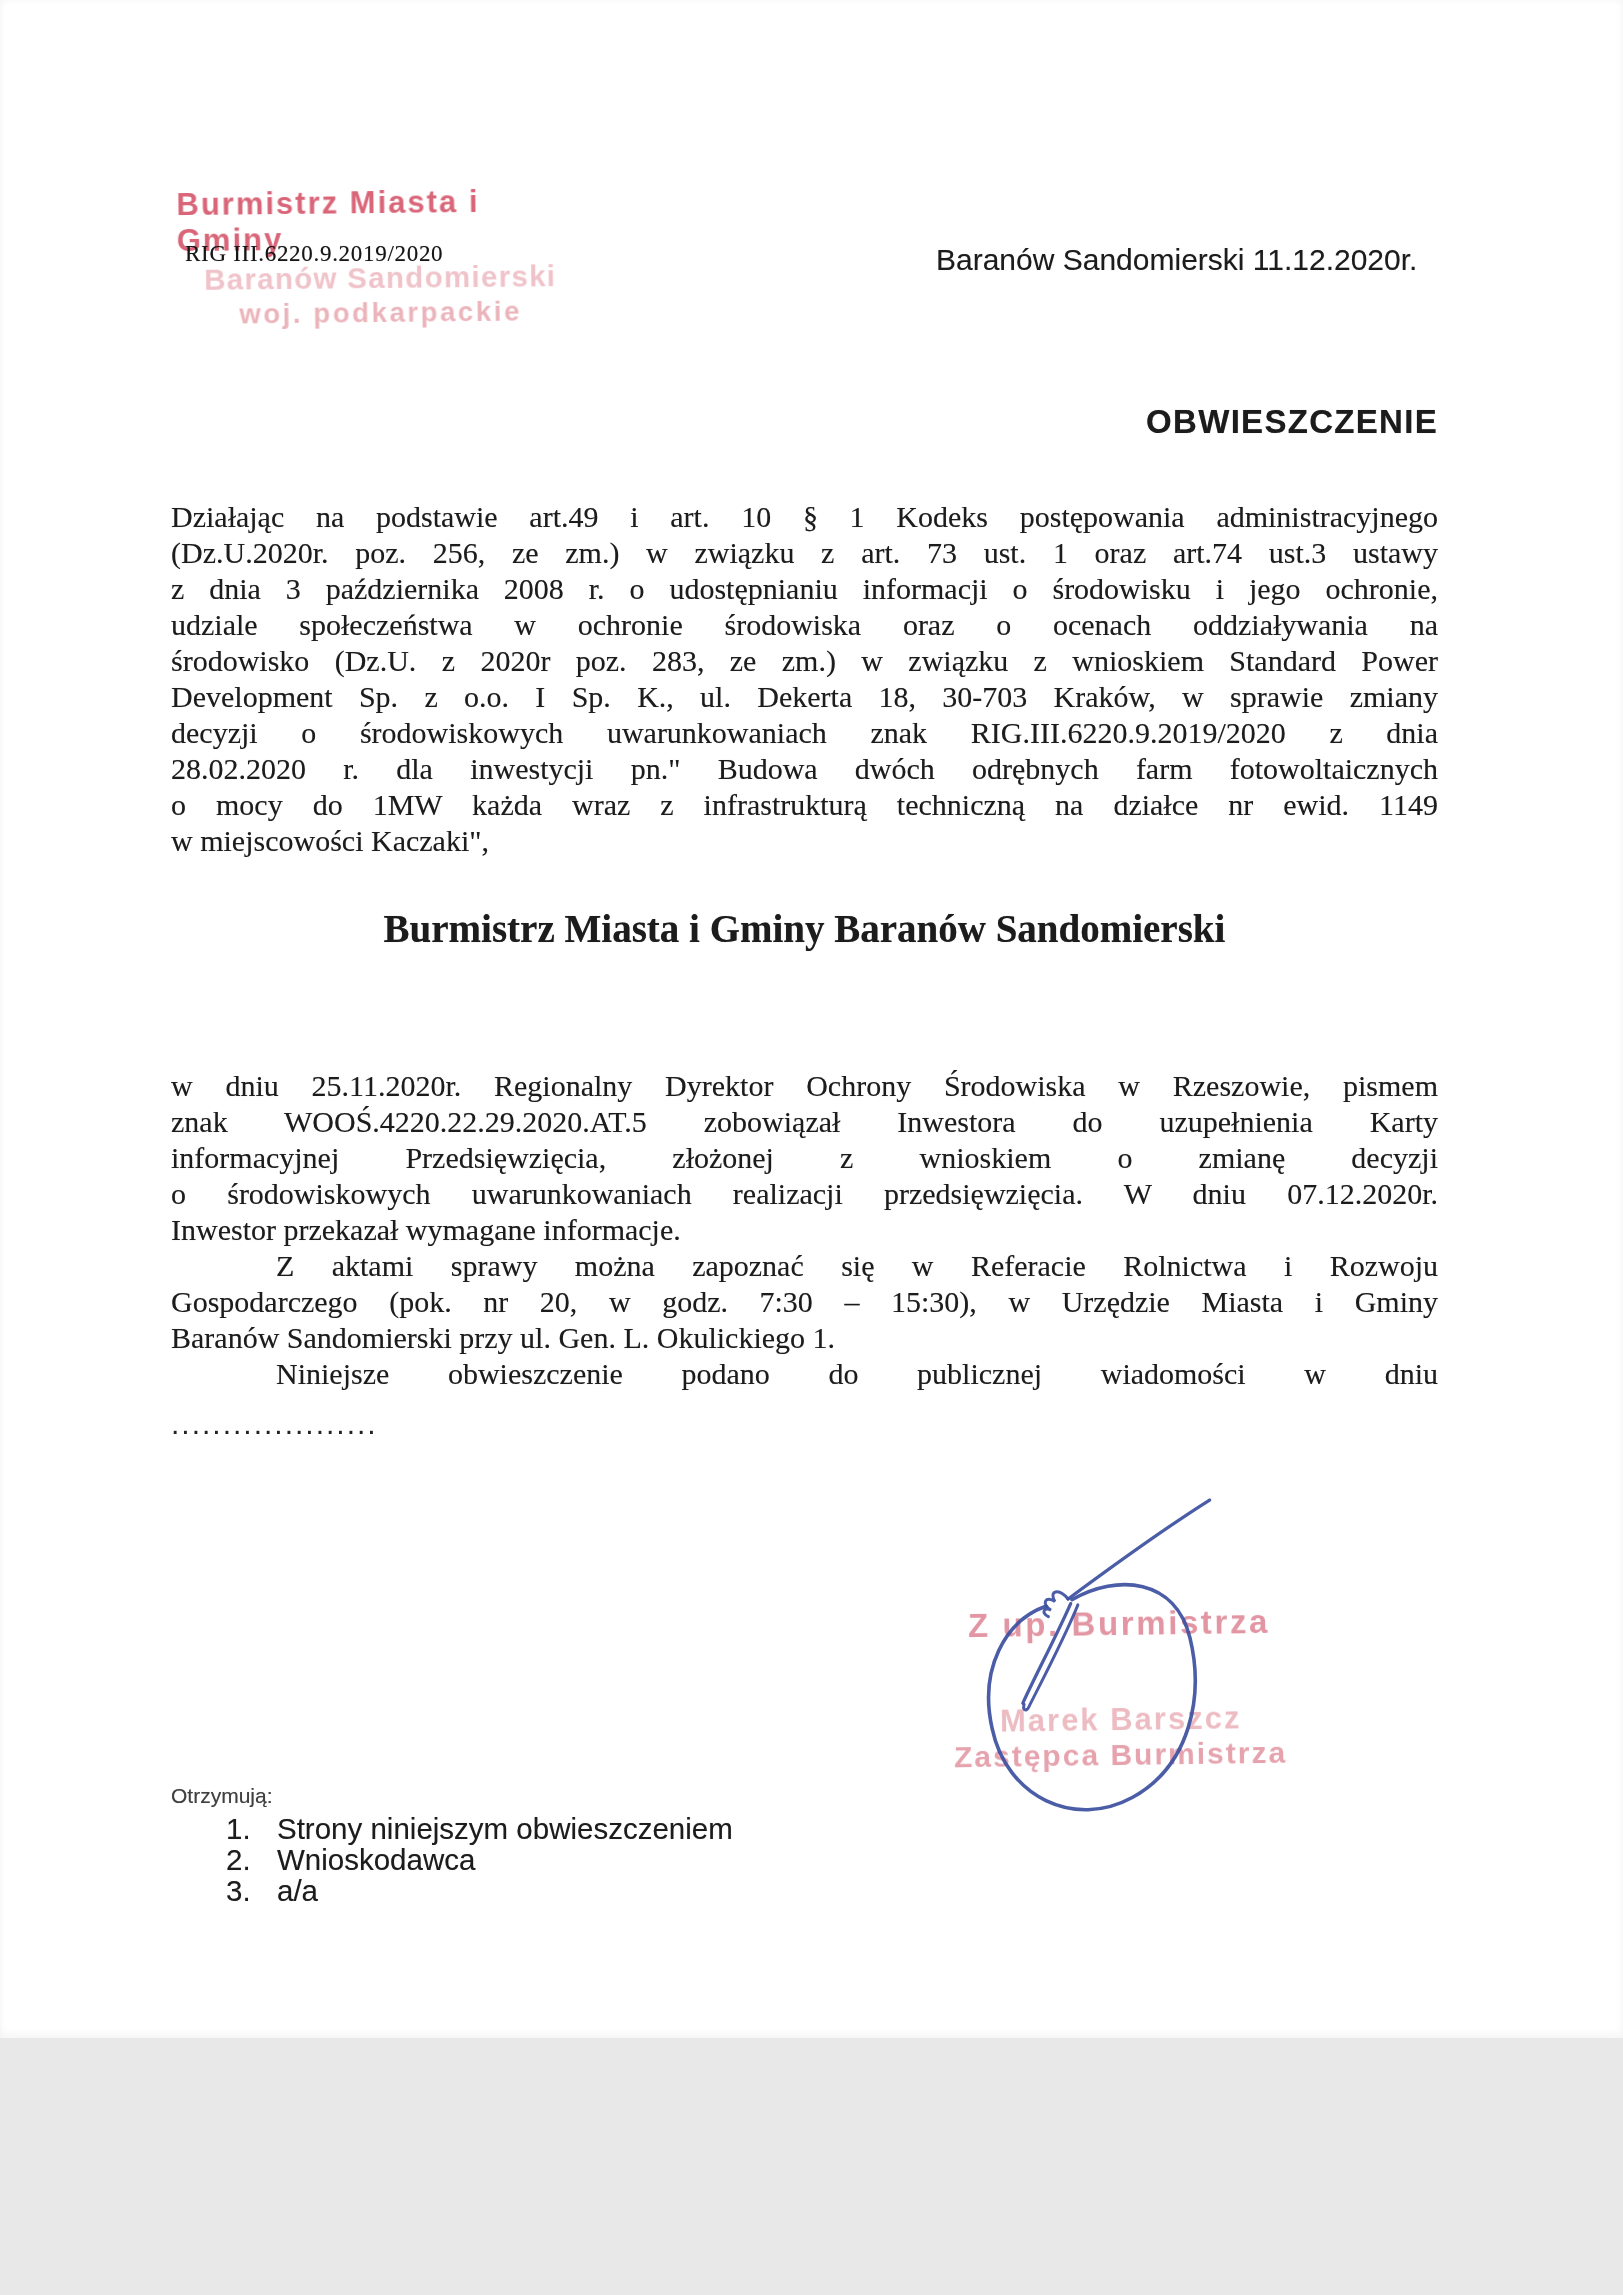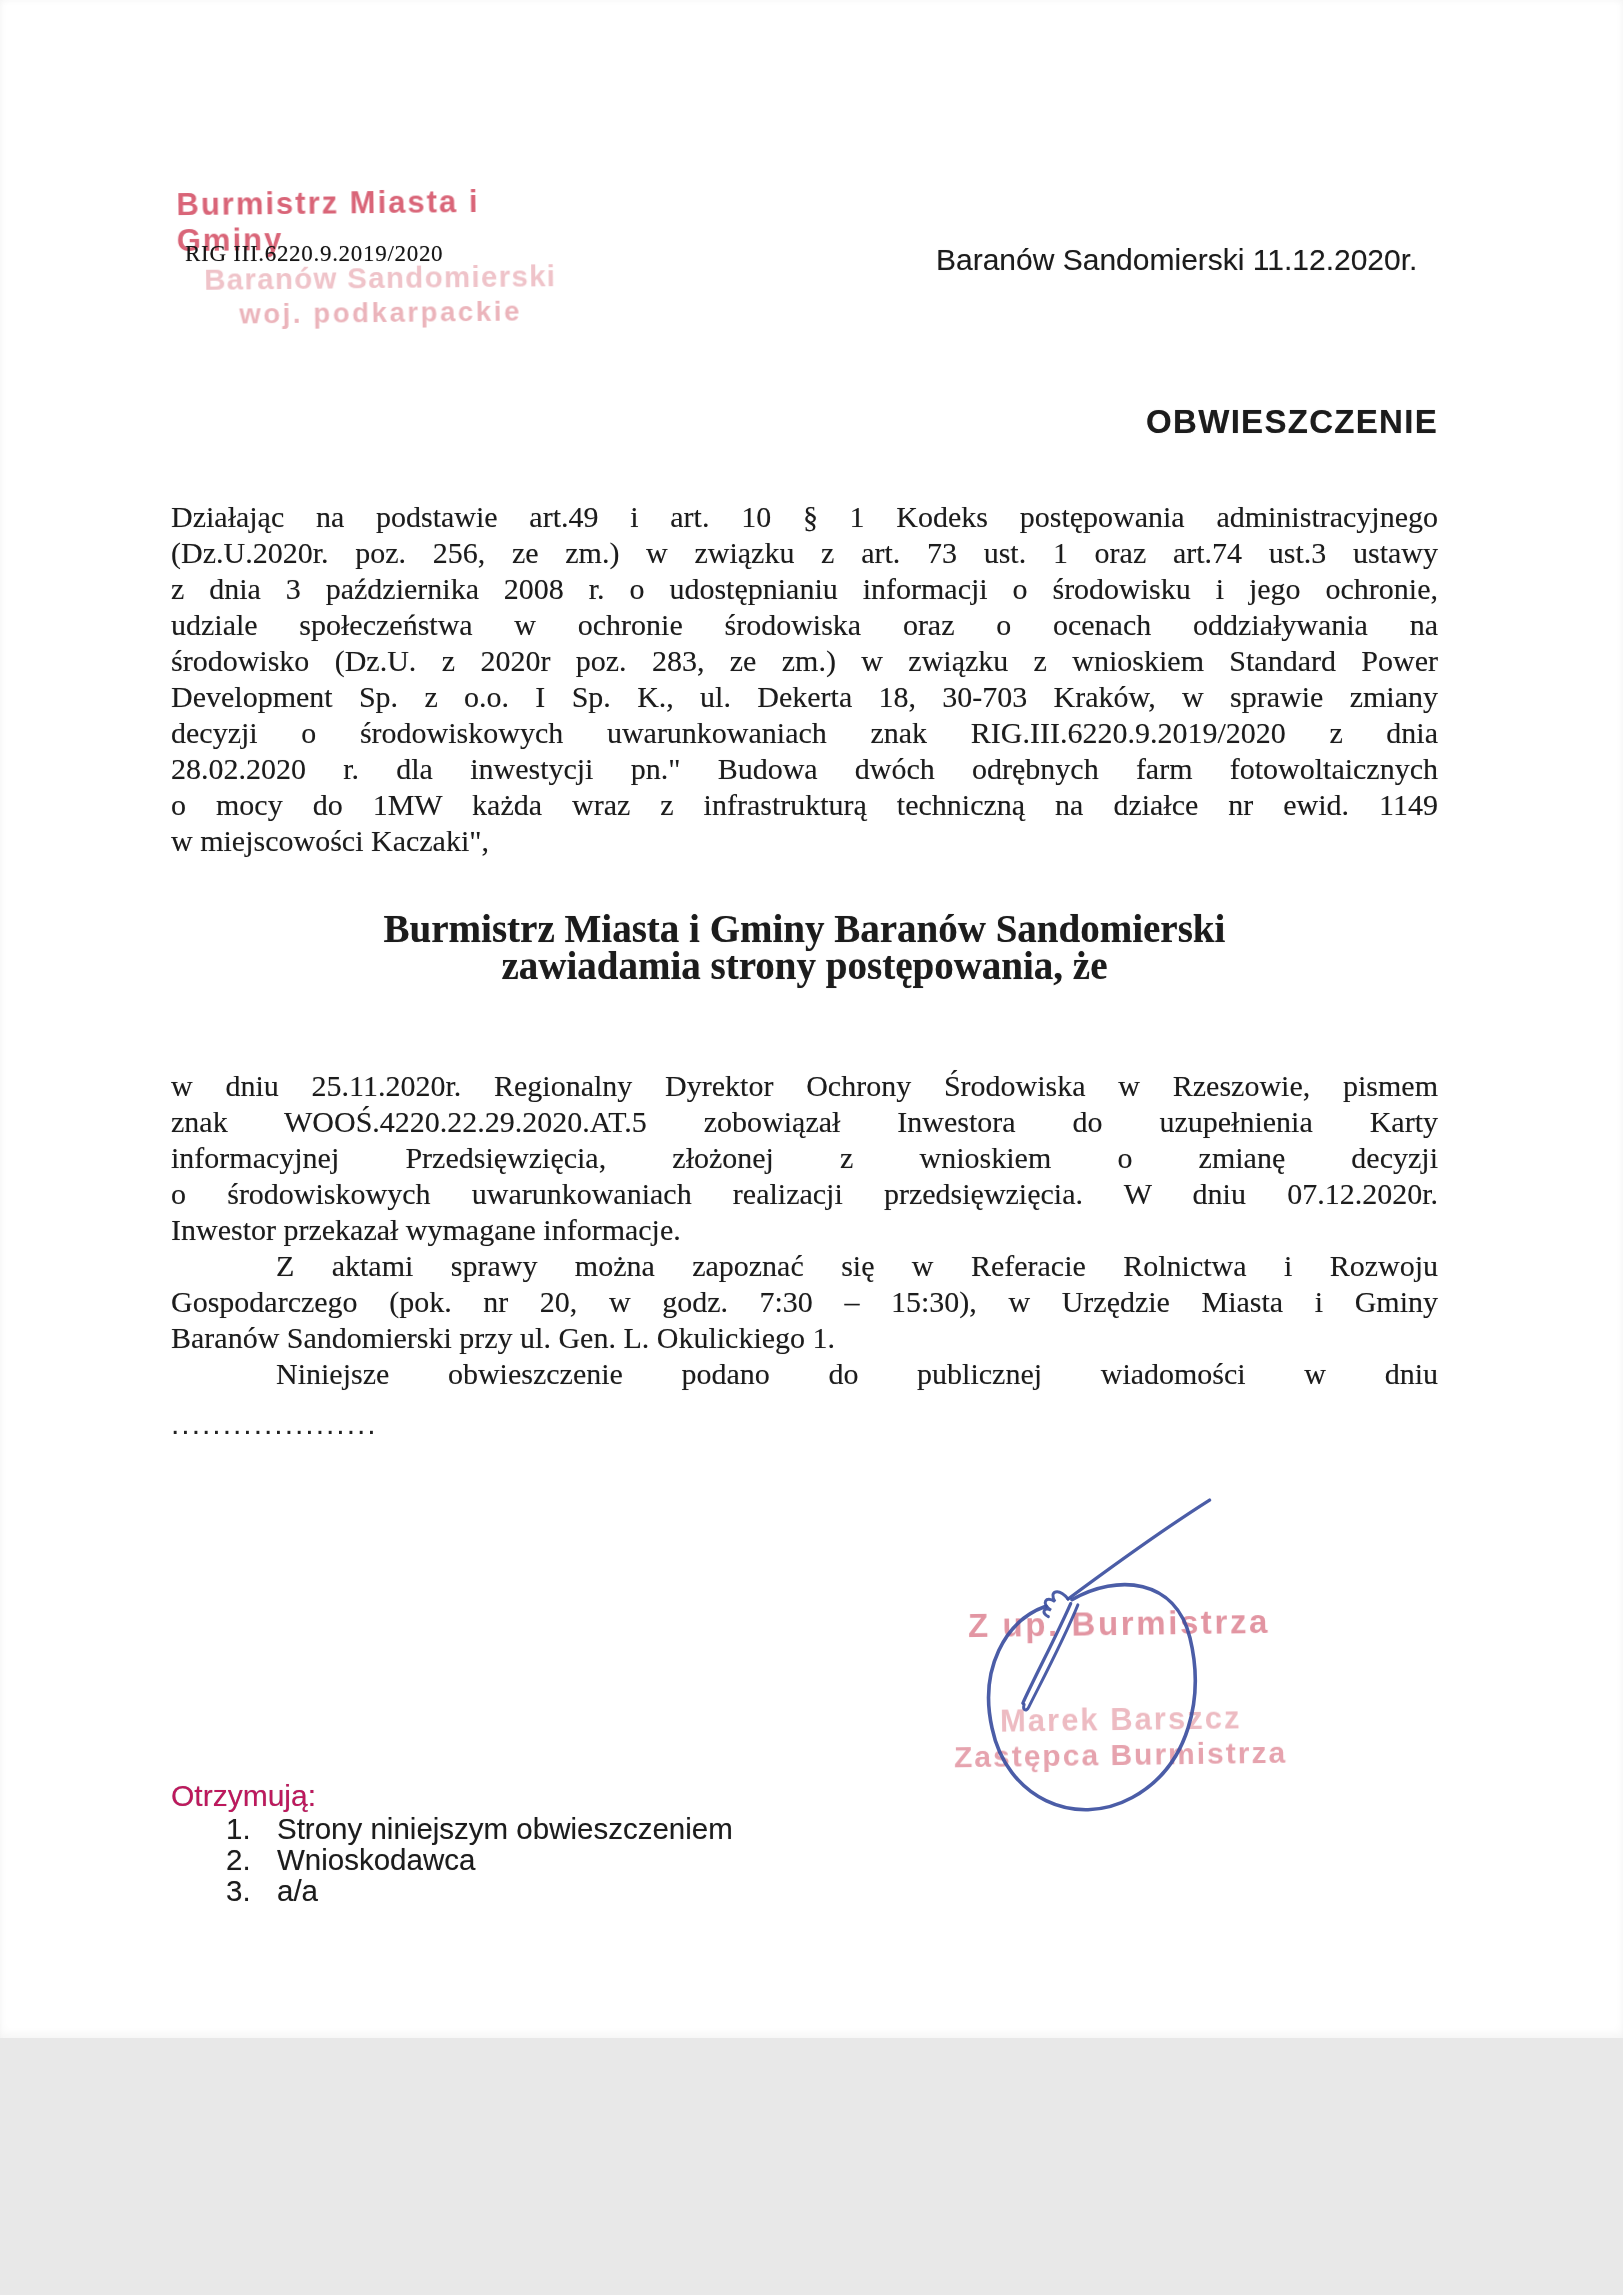--- a/index.html
+++ b/index.html
@@ -85,21 +85,21 @@
     font-weight:bold;white-space:nowrap;
     filter:blur(0.5px);
     transform:rotate(-0.8deg);
   }
   .sig-stamp.l1{left:52px;top:139px;font-size:33px;letter-spacing:2.6px;color:rgba(202,62,86,0.55);}
   .sig-stamp.l2{left:84px;top:236px;font-size:31px;letter-spacing:2px;color:rgba(212,94,110,0.42);}
   .sig-stamp.l3{left:38px;top:272px;font-size:30px;letter-spacing:2px;color:rgba(206,72,94,0.50);}
   
   .distribution{position:absolute;left:171px;top:1778px;}
   .dist-label{
-    font-size:30px;line-height:35px;color:#be185d;
+    font-size:21px;line-height:35px;color:#404040;
     text-shadow:0 0 0.7px rgba(0,0,0,0.38);
   }
   .dist-item{
     display:flex;margin-left:55px;height:31px;
     font-size:29.5px;line-height:31px;
     text-shadow:0 0 0.7px rgba(0,0,0,0.38);
   }
   .dist-item .num{width:51px;flex:0 0 51px;}
 </style>
 </head>
@@ -127,21 +127,20 @@
     <div class="line">środowisko (Dz.U. z 2020r poz. 283, ze zm.) w związku z wnioskiem Standard Power</div>
     <div class="line">Development Sp. z o.o. I Sp. K., ul. Dekerta 18, 30-703 Kraków, w sprawie zmiany</div>
     <div class="line">decyzji o środowiskowych uwarunkowaniach znak RIG.III.6220.9.2019/2020 z dnia</div>
     <div class="line">28.02.2020 r. dla inwestycji pn." Budowa dwóch odrębnych farm fotowoltaicznych</div>
     <div class="line">o mocy do 1MW każda wraz z infrastrukturą techniczną na działce nr ewid. 1149</div>
     <div class="line left">w miejscowości Kaczaki",</div>
   </div>
 
   <div class="textblock heading-block">
     <div class="heading-line">Burmistrz Miasta i Gminy Baranów Sandomierski</div>
-    <div class="heading-line">zawiadamia strony postępowania, że</div>
   </div>
 
   <div class="textblock para2">
     <div class="line">w dniu 25.11.2020r. Regionalny Dyrektor Ochrony Środowiska w Rzeszowie, pismem</div>
     <div class="line">znak WOOŚ.4220.22.29.2020.AT.5 zobowiązał Inwestora do uzupełnienia Karty</div>
     <div class="line">informacyjnej Przedsięwzięcia, złożonej z wnioskiem o zmianę decyzji</div>
     <div class="line">o środowiskowych uwarunkowaniach realizacji przedsięwzięcia. W dniu 07.12.2020r.</div>
     <div class="line left">Inwestor przekazał wymagane informacje.</div>
     <div class="line indent">Z aktami sprawy można zapoznać się w Referacie Rolnictwa i Rozwoju</div>
     <div class="line">Gospodarczego (pok. nr 20, w godz. 7:30 – 15:30), w Urzędzie Miasta i Gminy</div>

